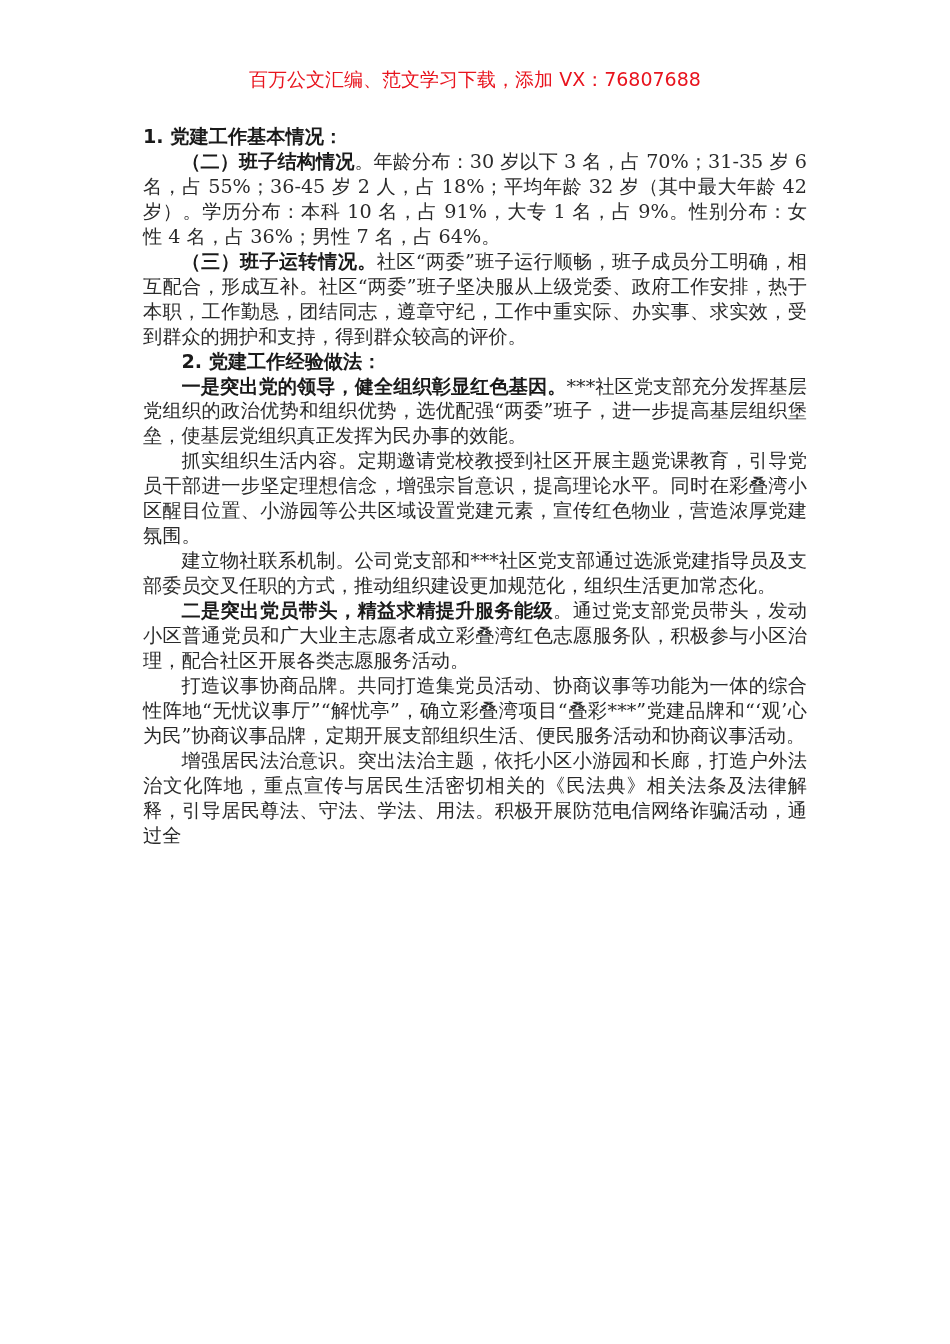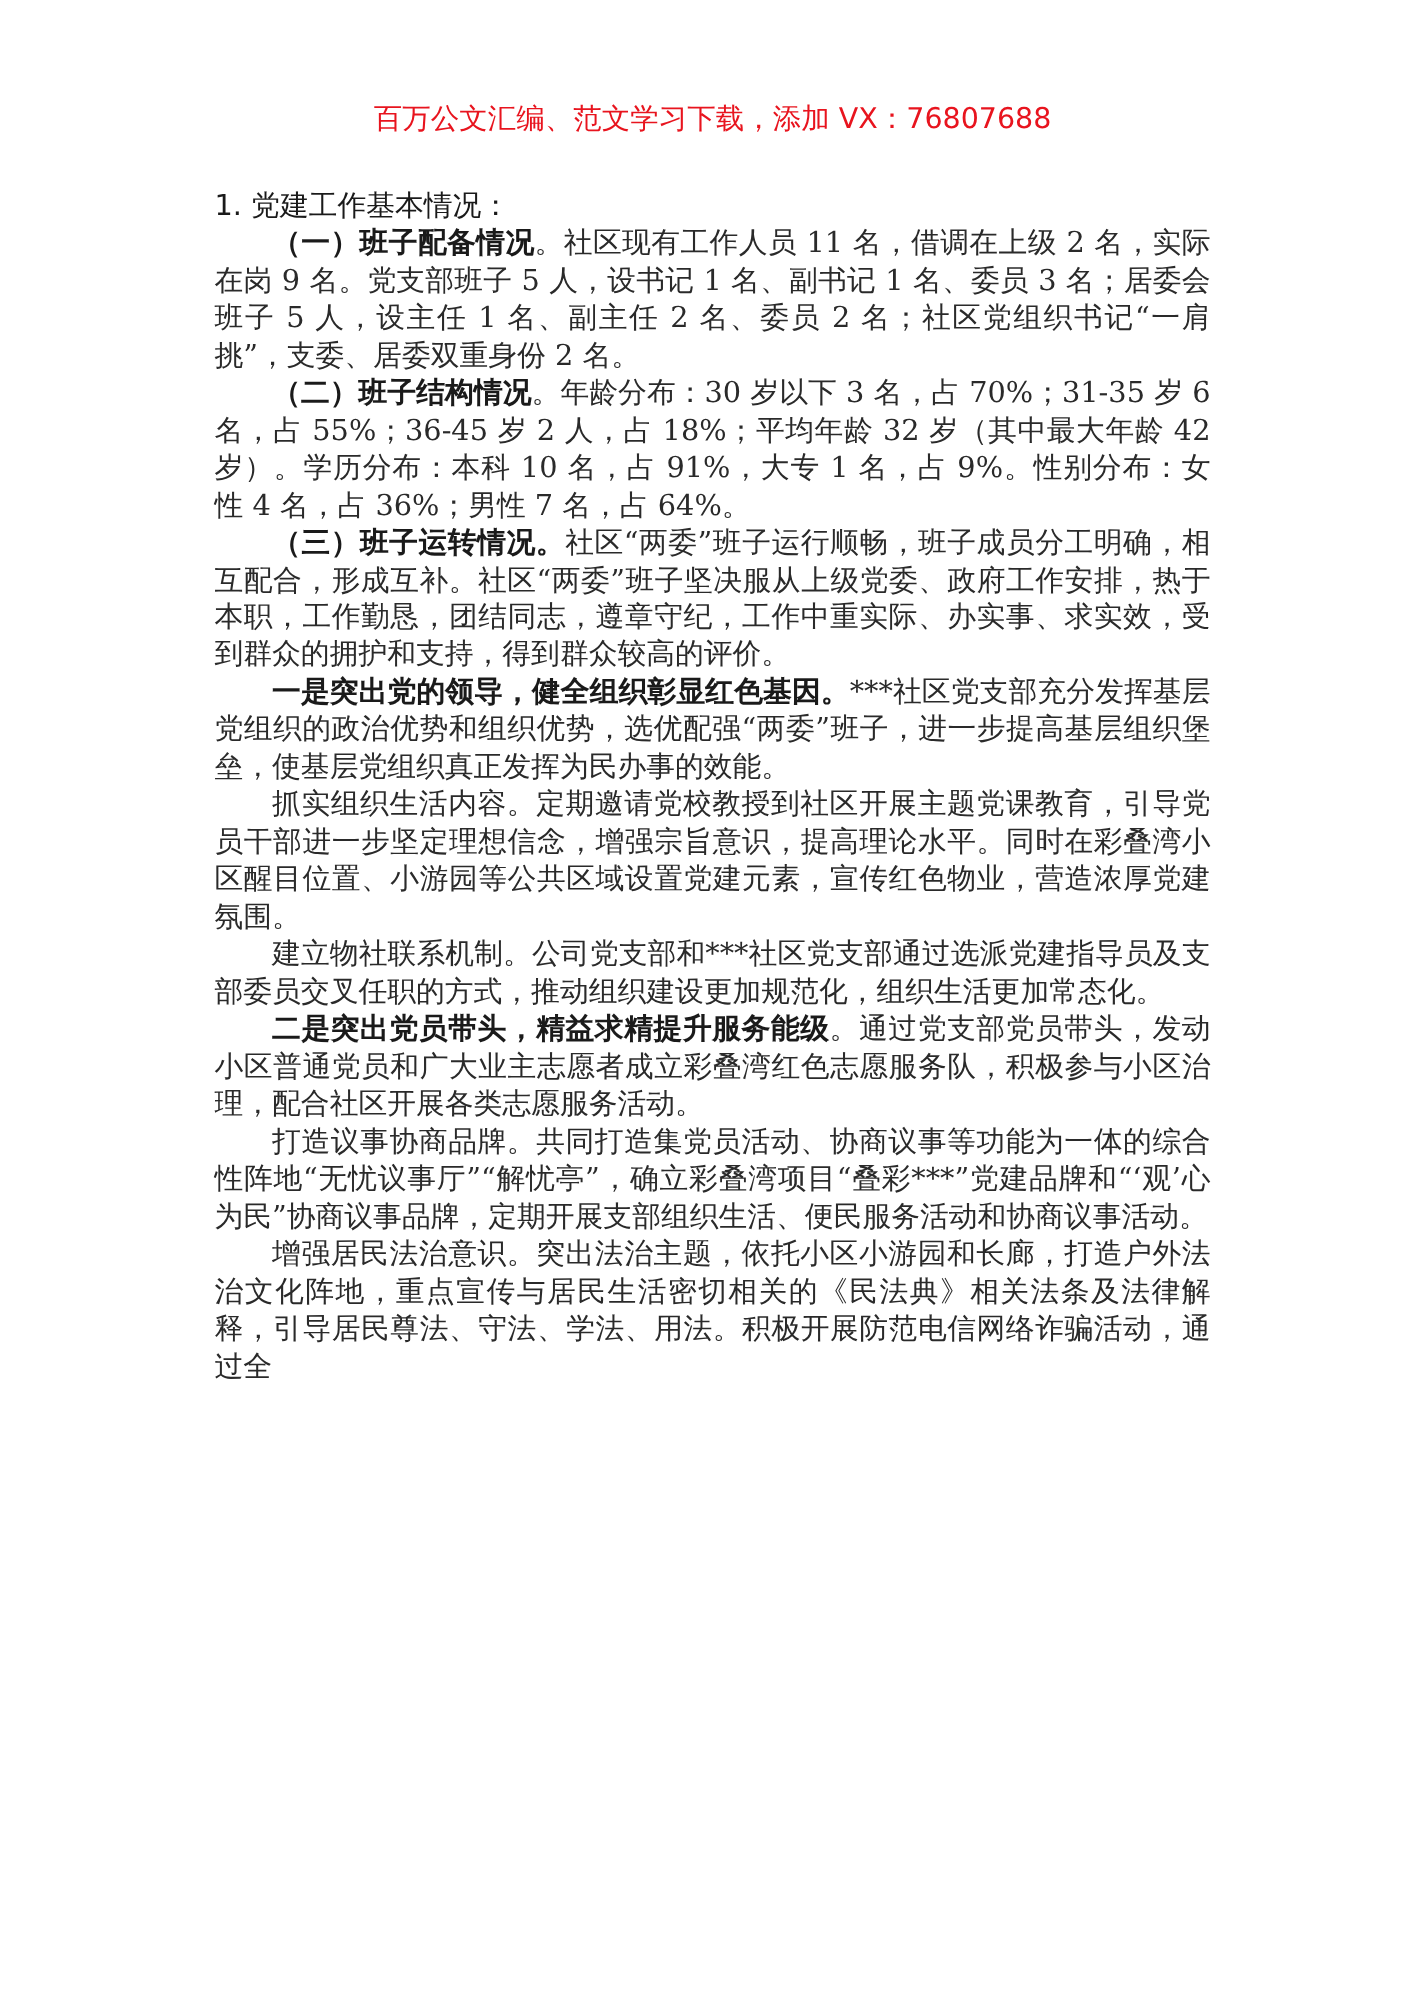--- a/index.html
+++ b/index.html
@@ -11,32 +11,32 @@
     font-size: 19px; line-height: 30px;
   }
   .doc {
     position: absolute; top: 125px; left: 143px; width: 664px;
     font-family: "DejaVu Serif", "Liberation Serif", serif;
     font-size: 19.2px; line-height: 24.95px; color: #2a2a2a;
     text-align: justify; text-justify: inter-ideograph;
   }
   .doc p { margin: 0; }
   .indent { text-indent: 2em; }
-  .heading { font-weight: normal; font-family: "DejaVu Sans", "Liberation Sans", sans-serif; color: #1a1a1a; }
+  .heading { font-weight: bold; font-family: "DejaVu Sans", "Liberation Sans", sans-serif; color: #1a1a1a; }
   .b { font-weight: bold; font-family: "DejaVu Sans", "Liberation Sans", sans-serif; color: #1a1a1a; }
 </style>
 </head>
 <body>
 
 <div class="header">百万公文汇编、范文学习下载，添加 VX：76807688</div>
 
 <div class="doc">
   <p class="heading">1. 党建工作基本情况：</p>
-  <p class="indent"><span class="b">（一）班子配备情况</span><span>。社区现有工作人员 11 名，借调在上级 2 名，实际在岗 9 名。党支部班子 5 人，设书记 1 名、副书记 1 名、委员 3 名；居委会班子 5 人，设主任 1 名、副主任 2 名、委员 2 名；社区党组织书记“一肩挑”，支委、居委双重身份 2 名。</span></p>
   <p class="indent"><span class="b">（二）班子结构情况</span><span>。年龄分布：30 岁以下 3 名，占 70%；31-35 岁 6 名，占 55%；36-45 岁 2 人，占 18%；平均年龄 32 岁（其中最大年龄 42 岁）。学历分布：本科 10 名，占 91%，大专 1 名，占 9%。性别分布：女性 4 名，占 36%；男性 7 名，占 64%。</span></p>
   <p class="indent"><span class="b">（三）班子运转情况。</span><span>社区“两委”班子运行顺畅，班子成员分工明确，相互配合，形成互补。社区“两委”班子坚决服从上级党委、政府工作安排，热于本职，工作勤恳，团结同志，遵章守纪，工作中重实际、办实事、求实效，受到群众的拥护和支持，得到群众较高的评价。</span></p>
+  <p class="indent heading">2. 党建工作经验做法：</p>
   <p class="indent"><span class="b">一是突出党的领导，健全组织彰显红色基因。</span><span>***社区党支部充分发挥基层党组织的政治优势和组织优势，选优配强“两委”班子，进一步提高基层组织堡垒，使基层党组织真正发挥为民办事的效能。</span></p>
   <p class="indent">抓实组织生活内容。定期邀请党校教授到社区开展主题党课教育，引导党员干部进一步坚定理想信念，增强宗旨意识，提高理论水平。同时在彩叠湾小区醒目位置、小游园等公共区域设置党建元素，宣传红色物业，营造浓厚党建氛围。</p>
   <p class="indent">建立物社联系机制。公司党支部和***社区党支部通过选派党建指导员及支部委员交叉任职的方式，推动组织建设更加规范化，组织生活更加常态化。</p>
   <p class="indent"><span class="b">二是突出党员带头，精益求精提升服务能级</span><span>。通过党支部党员带头，发动小区普通党员和广大业主志愿者成立彩叠湾红色志愿服务队，积极参与小区治理，配合社区开展各类志愿服务活动。</span></p>
   <p class="indent">打造议事协商品牌。共同打造集党员活动、协商议事等功能为一体的综合性阵地“无忧议事厅”“解忧亭”，确立彩叠湾项目“叠彩***”党建品牌和“‘观’心为民”协商议事品牌，定期开展支部组织生活、便民服务活动和协商议事活动。</p>
   <p class="indent">增强居民法治意识。突出法治主题，依托小区小游园和长廊，打造户外法治文化阵地，重点宣传与居民生活密切相关的《民法典》相关法条及法律解释，引导居民尊法、守法、学法、用法。积极开展防范电信网络诈骗活动，通过全</p>
 </div>
 
 </body></html>

